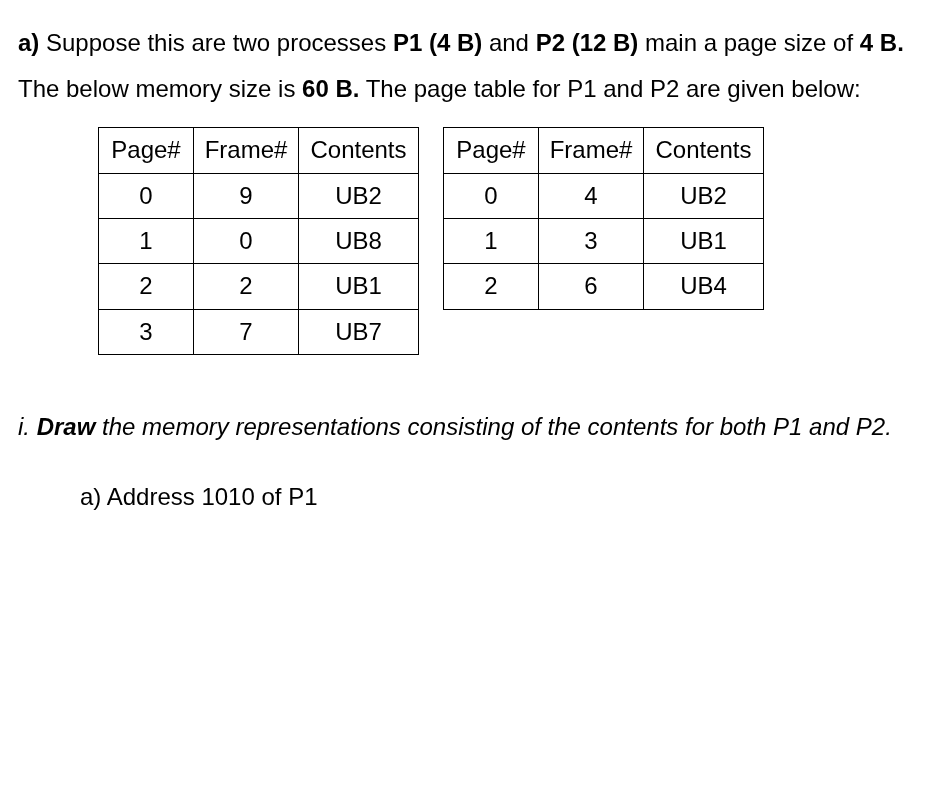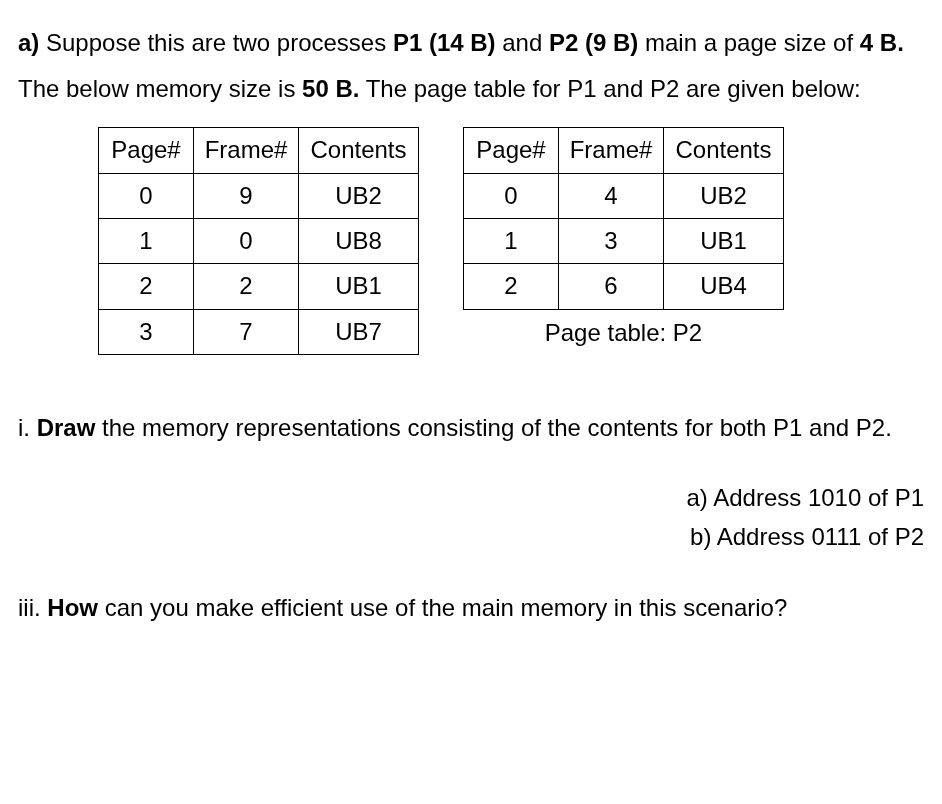--- a/index.html
+++ b/index.html
@@ -18,21 +18,21 @@
     }
     .intro {
       margin-bottom: 16px;
       line-height: 1.9;
     }
     .bold {
       font-weight: 700;
     }
     .tables-wrap {
       display: flex;
-      gap: 44px;
+      gap: 24px;
       margin-left: 80px;
       margin-bottom: 50px;
       align-items: flex-start;
     }
     .tbl-container {
       display: flex;
       flex-direction: column;
       align-items: center;
     }
     table {
@@ -62,31 +62,31 @@
       text-align: center;
     }
     .q-list {
       margin-top: 40px;
     }
     .q-item {
       margin-bottom: 30px;
     }
     .q-text {
       line-height: 1.8;
+      font-style: italic;
     }
     .indent2 {
       padding-left: 62px;
-      text-align: right;
     }
   </style>
 </head>
 <body>
 
 <div class="intro">
-  <span class="bold">a)</span><span> Suppose this are two processes </span><span class="bold">P1 (14 B)</span><span> and </span><span class="bold">P2 (9 B)</span><span> main a page size of </span><span class="bold">4 B.</span><span> The below memory size is </span><span class="bold">50 B.</span><span> The page table for P1 and P2 are given below:</span>
+  <span class="bold">a)</span><span> Suppose this are two processes </span><span class="bold">P1 (4 B)</span><span> and </span><span class="bold">P2 (12 B)</span><span> main a page size of </span><span class="bold">4 B.</span><span> The below memory size is </span><span class="bold">60 B.</span><span> The page table for P1 and P2 are given below:</span>
 </div>
 
 <div class="tables-wrap">
   <div class="tbl-container">
     <table class="t1">
       <tbody>
           <tr>
         <th>Page#</th>
         <th>Frame#</th>
         <th>Contents</th>
@@ -133,36 +133,29 @@
         <td>3</td>
         <td>UB1</td>
       </tr>
       <tr>
         <td>2</td>
         <td>6</td>
         <td>UB4</td>
       </tr>
     </tbody>
       </table>
-    <div class="caption">Page table: P2</div>
   </div>
 </div>
 
 <div class="q-list">
 
   <div class="q-item">
     <div class="q-text">
       <span>i. </span><span class="bold">Draw</span><span> the memory representations consisting of the contents for both P1 and P2.</span>
     </div>
   </div>
 
   <div class="q-item">
     <div class="indent2">a) Address 1010 of P1</div>
-    <div class="indent2">b) Address 0111 of P2</div>
   </div>
 
-  <div class="q-item">
-    <div class="q-text">
-      <span>iii. </span><span class="bold">How</span><span> can you make efficient use of the main memory in this scenario?</span>
-    </div>
-  </div>
 
 </div>
 
 </body></html>

